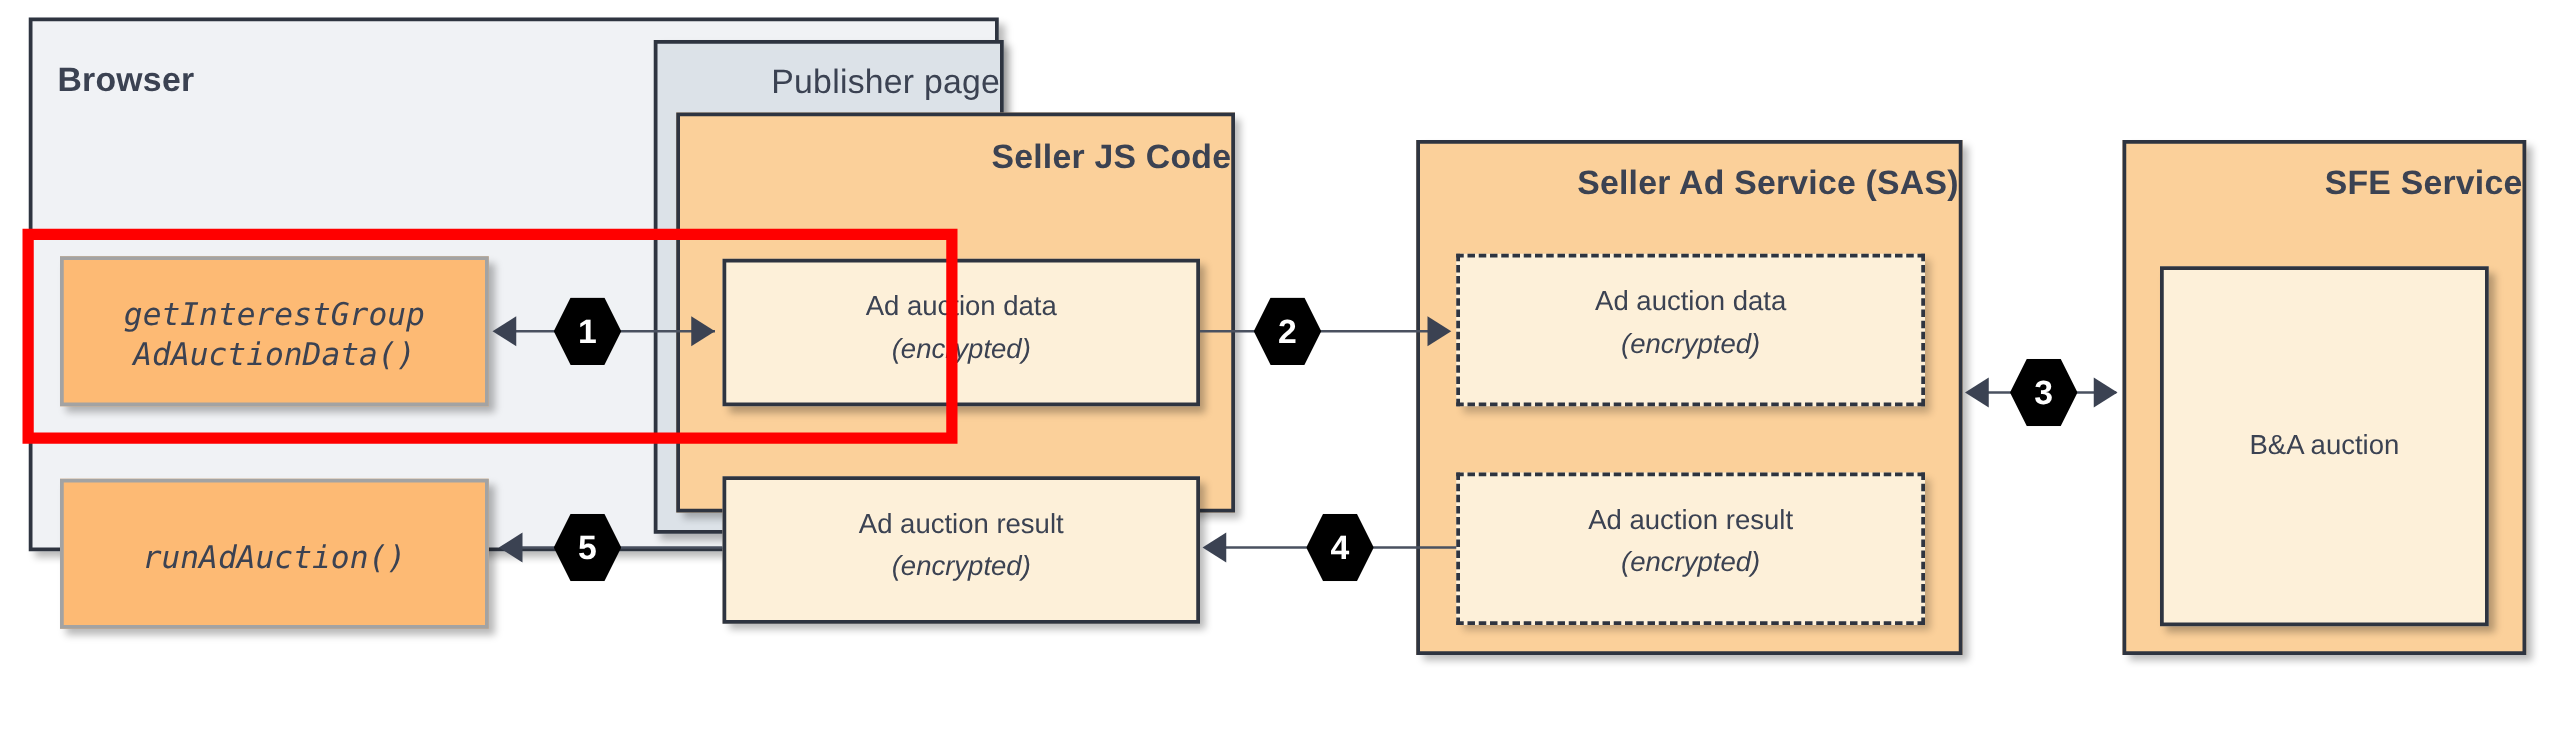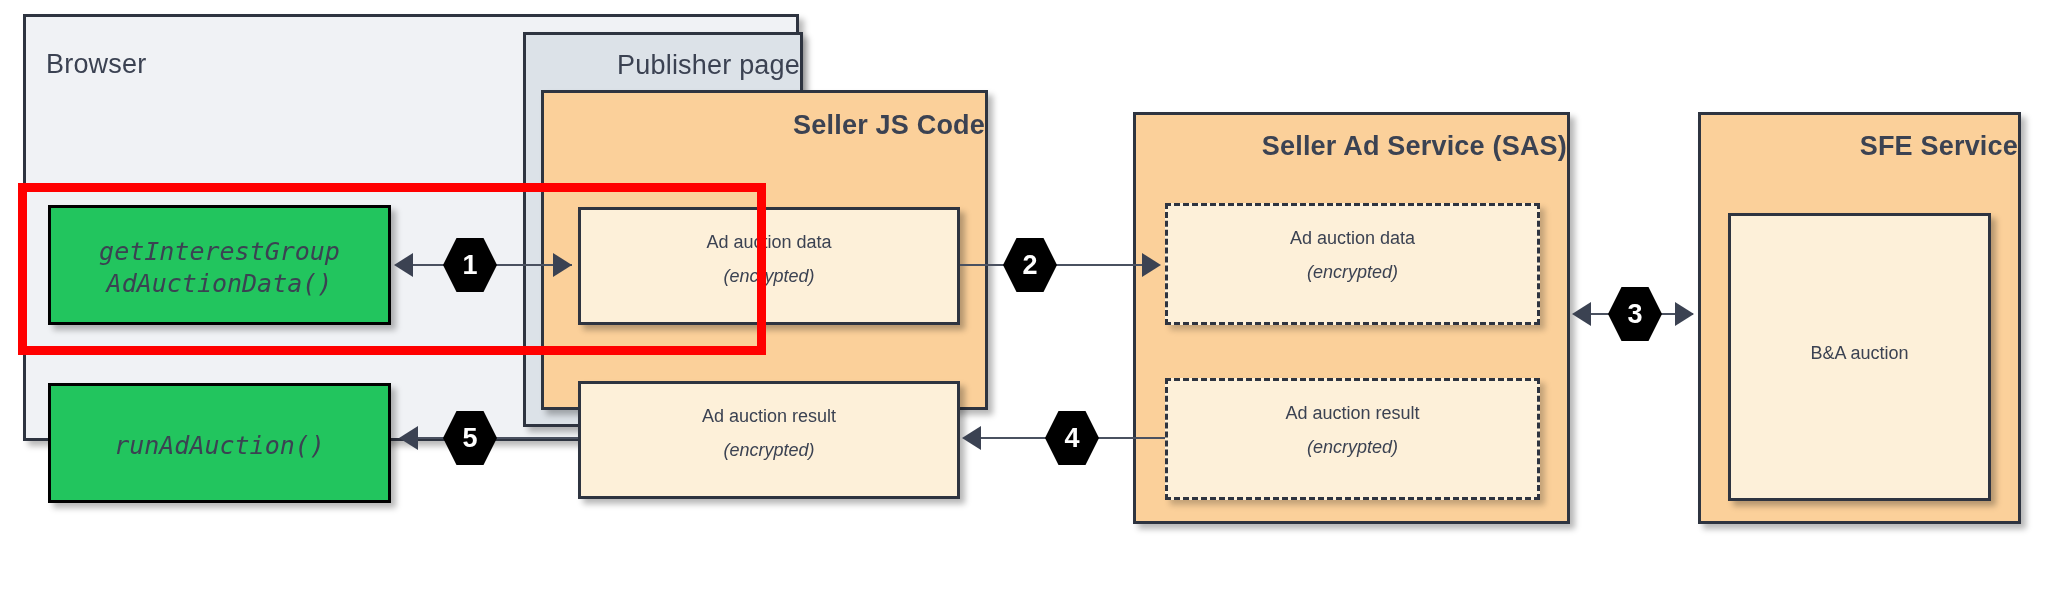--- a/index.html
+++ b/index.html
@@ -42,21 +42,21 @@
     line-height: 1.22;
   }
 
   
   #browser-panel {
     left: 23px; top: 14px; width: 776px; height: 427px;
     background: #f0f2f5;
   }
   #browser-title {
     left: 20px; top: 32px; right: auto; text-align: center;
-    font-weight: normal; font-size: 27px; color: #3b4252;
+    font-weight: bold; font-size: 27px; color: #3b4252;
   }
 
   #publisher-panel {
     left: 523px; top: 32px; width: 280px; height: 395px;
     background: #dce2e8;
   }
   #publisher-title { top: 15px; font-weight: normal; }
 
   #seller-js-panel {
     left: 15px; top: 55px; width: 447px; height: 320px;
@@ -71,22 +71,22 @@
   #sas-title { top: 16px; padding-left: 28px; }
 
   #sfe-panel {
     left: 1698px; top: 112px; width: 323px; height: 412px;
     background: #fbd09a;
   }
   #sfe-title { top: 16px; }
 
   
   .green-box {
-    background: #22c55e;
-    border: 3px solid #000000;
+    background: #fdba74;
+    border: 3px solid #a3a3a3;
     text-decoration: underline;
   }
   .cream-box {
     background: #fdf0d9;
     border: 3px solid #2e3440;
   }
   .dashed-box {
     background: #fdf0d9;
     border: 3px dashed #2e3440;
   }
@@ -101,21 +101,21 @@
     line-height: 1.3;
   }
 
   #js-data-box   { left: 578px; top: 207px; width: 382px; height: 118px; }
   #js-result-box { left: 578px; top: 381px; width: 382px; height: 118px; }
   #sas-data-box   { left: 1165px; top: 203px; width: 375px; height: 122px; }
   #sas-result-box { left: 1165px; top: 378px; width: 375px; height: 122px; }
   #sfe-auction-box { left: 1728px; top: 213px; width: 263px; height: 288px; }
 
   .label-2line {
-    font-size: 18px;
+    font-size: 22px;
   }
 
   
   .conn {
     position: absolute;
     background: #4a5160;
     height: 2px;
   }
   .arrowhead {
     position: absolute;

